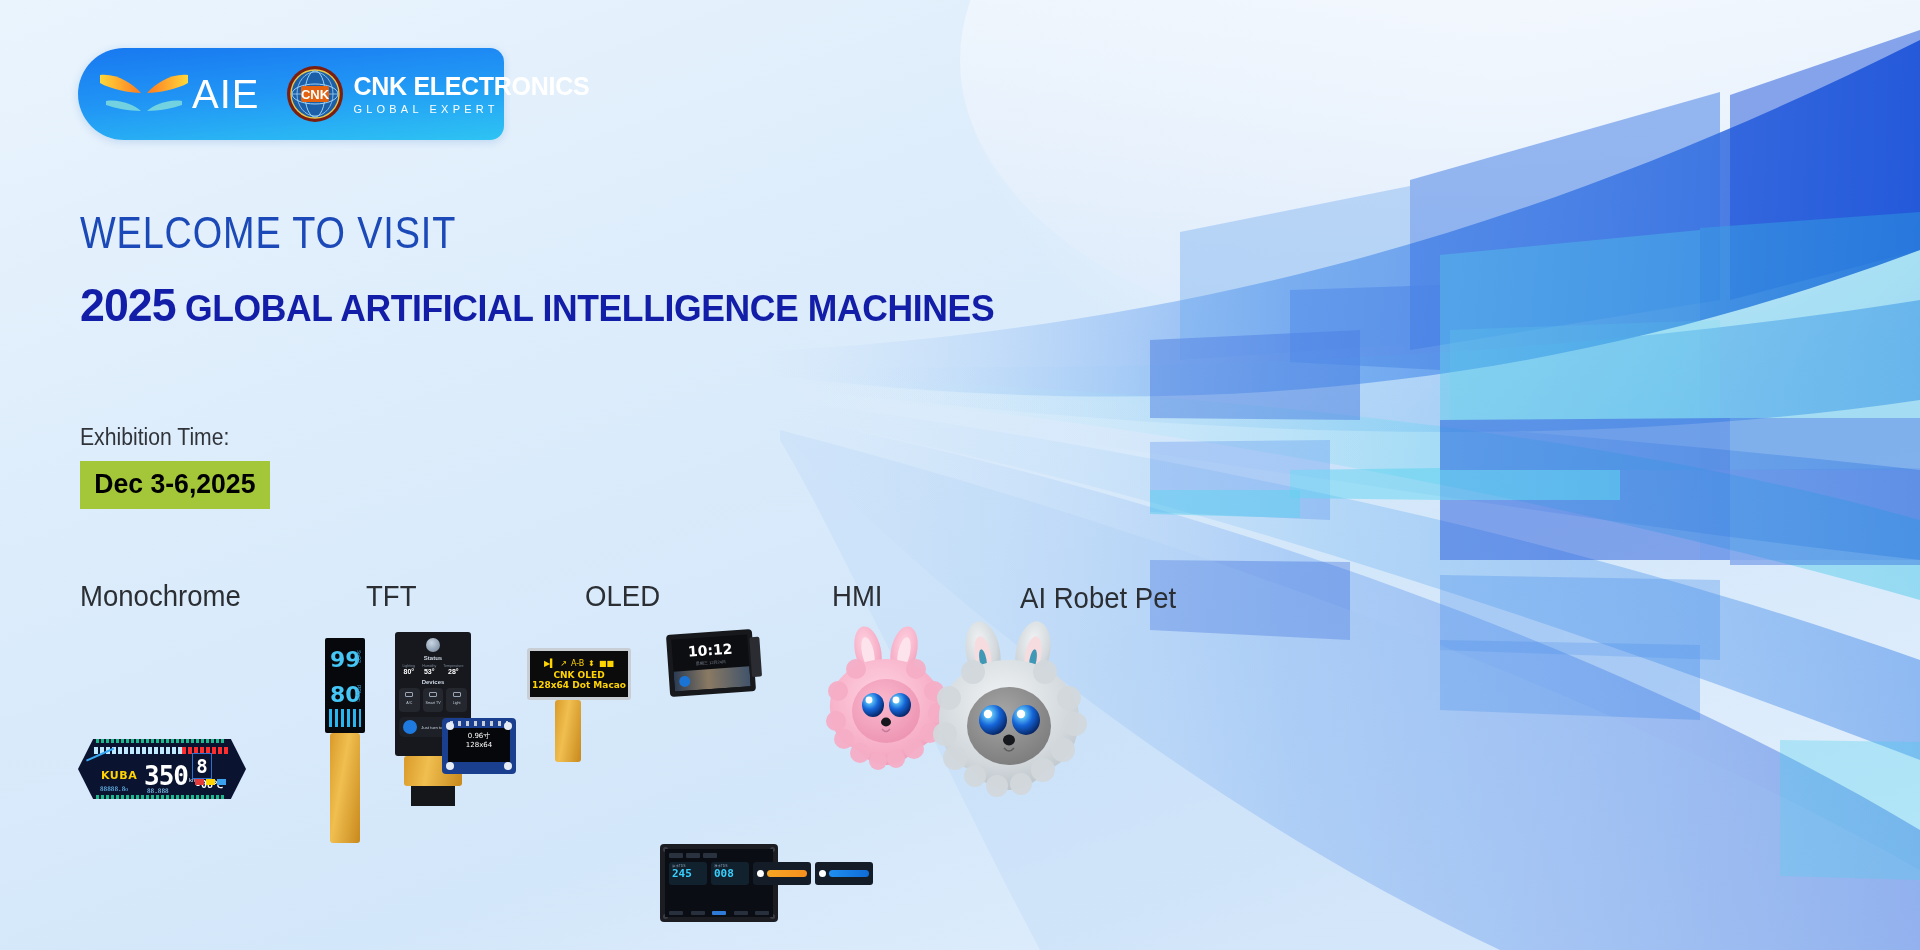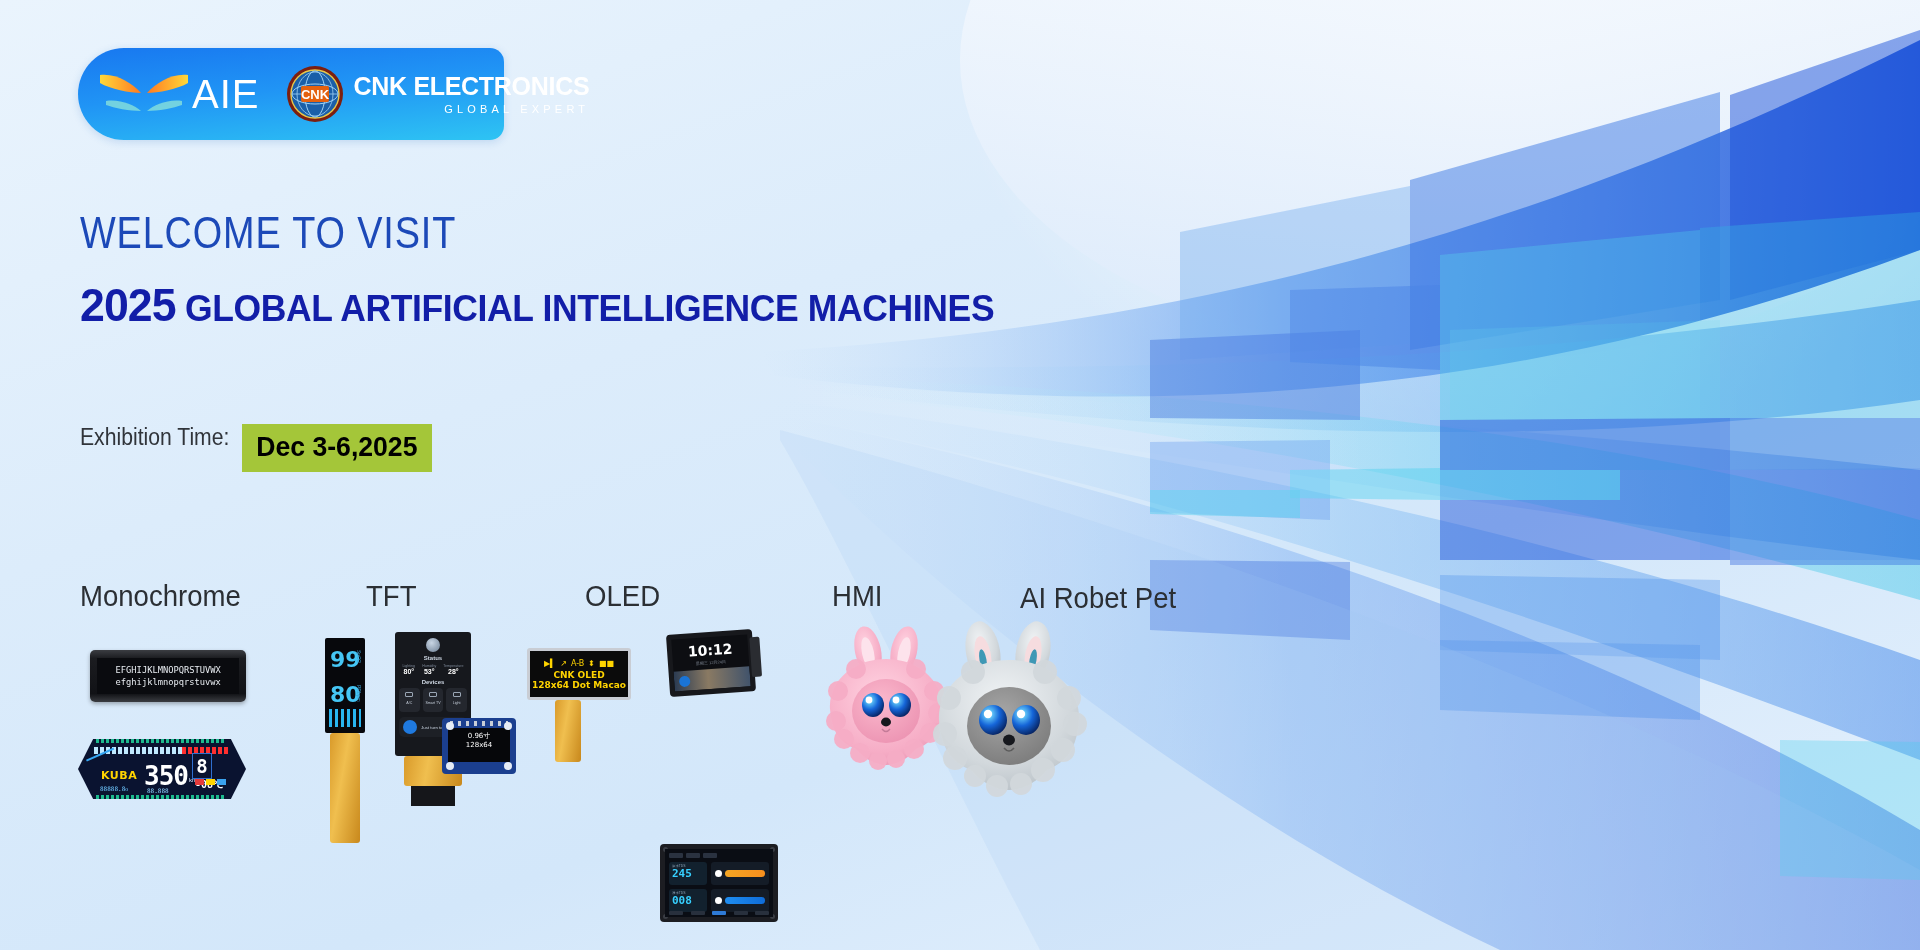--- a/index.html
+++ b/index.html
@@ -58,21 +58,21 @@
     width: 3px; height: 44px;
     background: #ffffff;
     margin: 0 13px 0 14px;
     opacity: .95;
   }
   .cnk-seal {
     width: 58px; height: 58px;
     flex: 0 0 auto;
     position: relative;
   }
-  .cnk-block { margin-left: 9px; line-height: 1; text-align: right; }
+  .cnk-block { margin-left: 9px; line-height: 1; }
   .cnk-title {
     font-size: 25px; font-weight: 700; color: #fff;
     letter-spacing: -0.3px; white-space: nowrap;
   }
   .cnk-sub {
     font-size: 11px; font-weight: 500; color: #fff;
     letter-spacing: 4.2px; margin-top: 5px; white-space: nowrap;
   }
 
   
@@ -99,21 +99,21 @@
     font-size: 37px; font-weight: 700; letter-spacing: -0.4px;
     transform: scaleX(0.96); display: inline-block; transform-origin: left bottom;
   }
 
   
   .info-row {
     position: absolute; left: 80px; top: 424px;
     display: flex;
     align-items: flex-start;
   }
-  .info-col { display: flex; flex-direction: row; text-align: center; }
+  .info-col { display: flex; flex-direction: column; }
   .info-label {
     font-size: 23px; color: #30343a; font-weight: 400;
     transform: scaleX(0.92); transform-origin: left center;
     white-space: nowrap; margin-bottom: 10px;
   }
   .info-value {
     background: #a4c639;
     color: #000;
     font-size: 28px; font-weight: 700;
     padding: 7px 15px 9px 15px;
@@ -307,21 +307,21 @@
   .hmi-knob { position:absolute; bottom:4px; left:5px; width:11px;height:11px;border-radius:50%;
     background:#1a74d6; }
   .hmi-side { position:absolute; right:-7px; top:8px; width:10px; height:40px; background:#2a2c31; border-radius:2px;}
 
   
   .hmi-big { width: 118px; height: 78px; background:#1c1d22; border-radius:4px; padding:5px; position:relative;}
   .hmi-big-scr { width:100%;height:100%;background:#0a0d14; padding:4px; position:relative; }
   .hmi-top { display:flex; gap:3px; }
   .hmi-top i { display:block; width:14px;height:5px;background:#2a3240; border-radius:1px; }
   .hmi-grid { display:flex; gap:4px; margin-top:4px;}
-  .hmi-left { display:flex; flex-direction:column; gap:4px; }
+  .hmi-left { display:flex; gap:4px; }
   .tds-box { width:38px;height:23px;background:#12212e; border-radius:3px; padding:2px 3px;}
   .tds-box s { display:block; color:#8ea4b8; font-size:3.4px; text-decoration:none;}
   .tds-box b { display:block; color:#37d0ff; font-size:11px; line-height:1.05; font-family:"DejaVu Sans Mono", monospace;}
   .sl-box { width:58px;height:23px;background:#141c27;border-radius:3px; display:flex;align-items:center;padding:0 4px; gap:3px;}
   .sl-track { flex:1; height:7px; border-radius:4px; }
   .sl-knob { width:7px;height:7px;border-radius:50%;background:#fff; flex:0 0 auto;}
   .hmi-foot { position:absolute; bottom:2px; left:4px; right:4px; display:flex; justify-content:space-between;}
   .hmi-foot i { display:block; width:14px;height:4px;background:#28303d; border-radius:1px;}
   .screw { position:absolute; width:5px;height:5px;border-radius:50%; background:#3a3d44; }
 
@@ -462,26 +462,20 @@
   <div class="prod-labels">
     <div class="prod-label" style="left:80px; top:0;">Monochrome</div>
     <div class="prod-label" style="left:366px; top:0;">TFT</div>
     <div class="prod-label" style="left:585px; top:0;">OLED</div>
     <div class="prod-label" style="left:832px; top:0;">HMI</div>
     <div class="prod-label" style="left:1020px; top:2px;">AI Robet Pet</div>
   </div>
 
   <div class="prod-area">
 
-    <div class="dev clcd" style="left:90px; top:130px;">
-      <div class="clcd-screen">
-        <div class="clcd-row">EFGHIJKLMNOPQRSTUVWX</div>
-        <div class="clcd-row">efghijklmnopqrstuvwx</div>
-      </div>
-    </div>
 
     <div class="dev cluster" style="left:78px; top:215px;">
       <div class="clus-pins" style="top:4px;"></div>
       <div class="clus-pins" style="bottom:4px;"></div>
       <div class="clus-bar"></div>
       <div class="clus-bar red"></div>
       <div class="clus-diag"></div>
       <div class="clus-kuba">KUBA</div>
       <div class="clus-188">350</div>
       <div class="clus-kmh">km/h</div>

